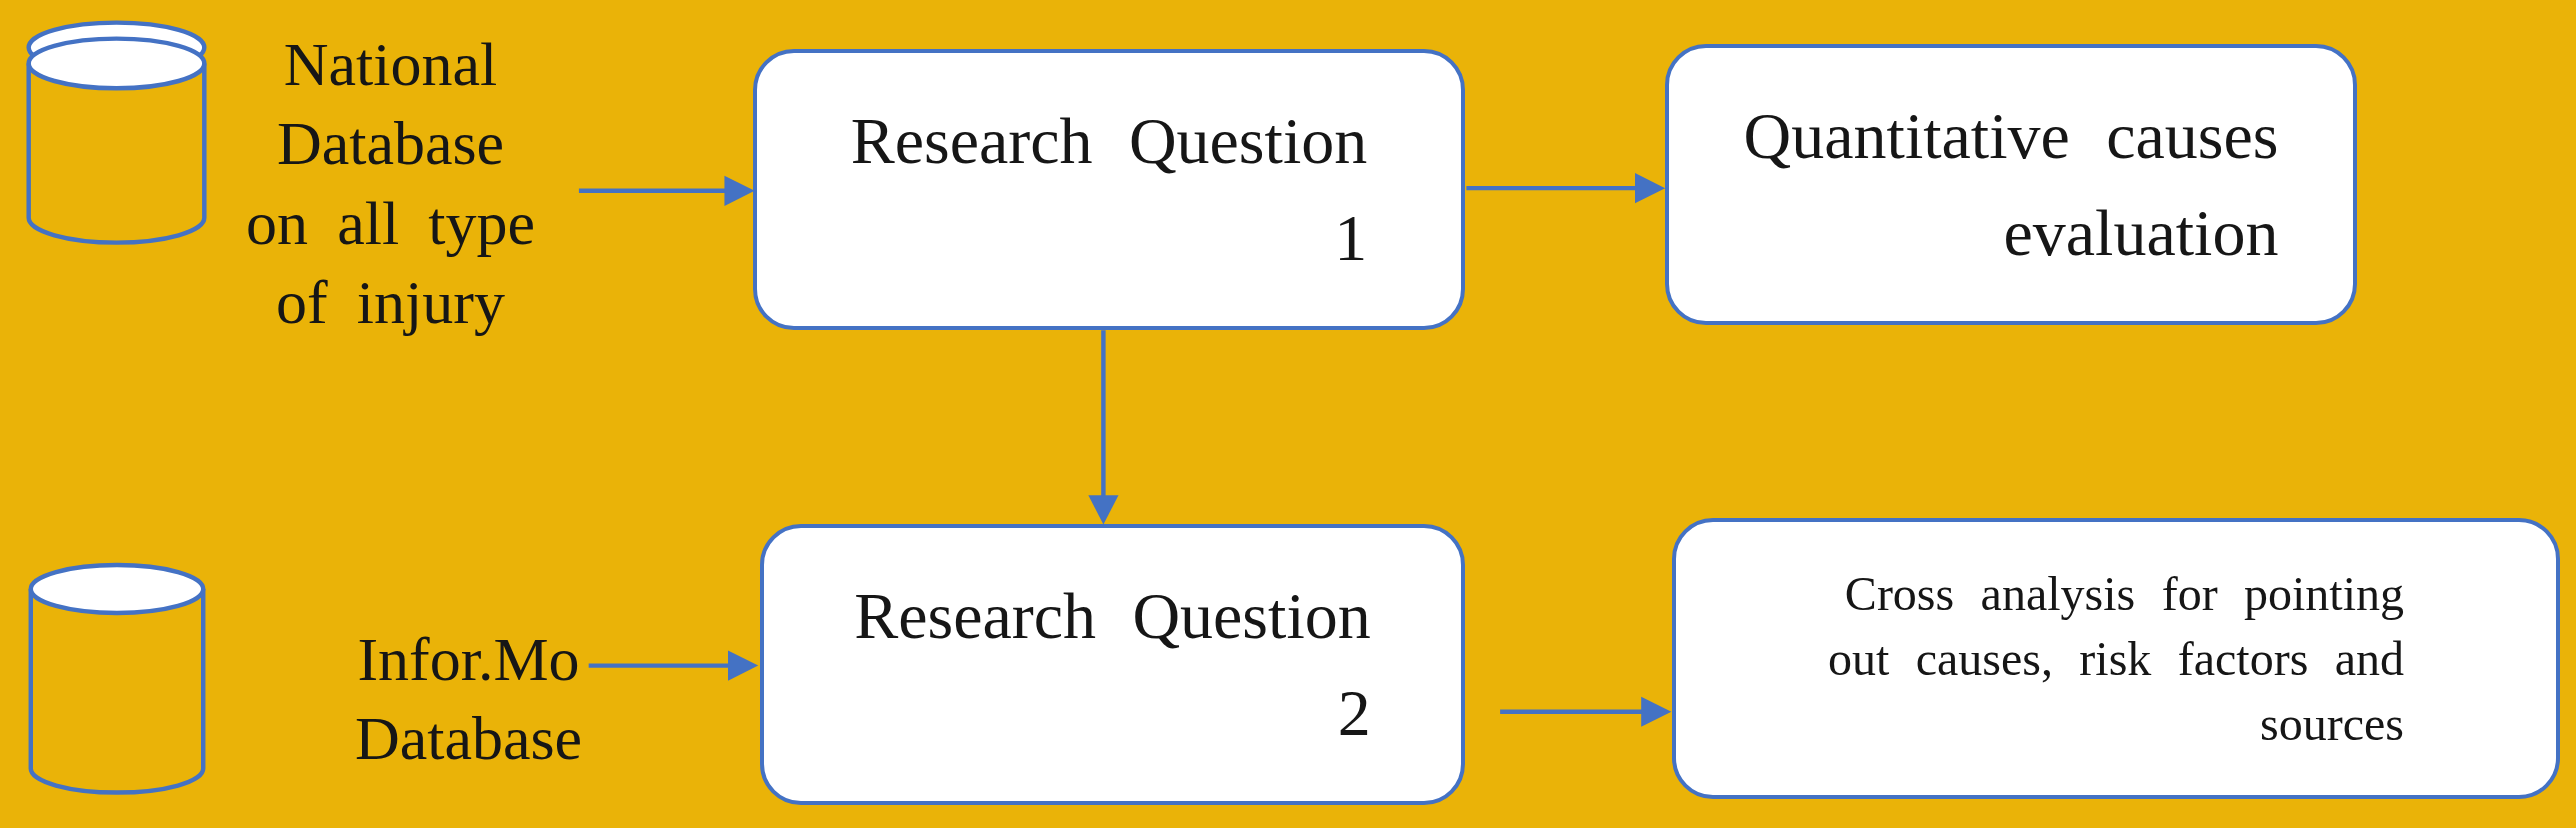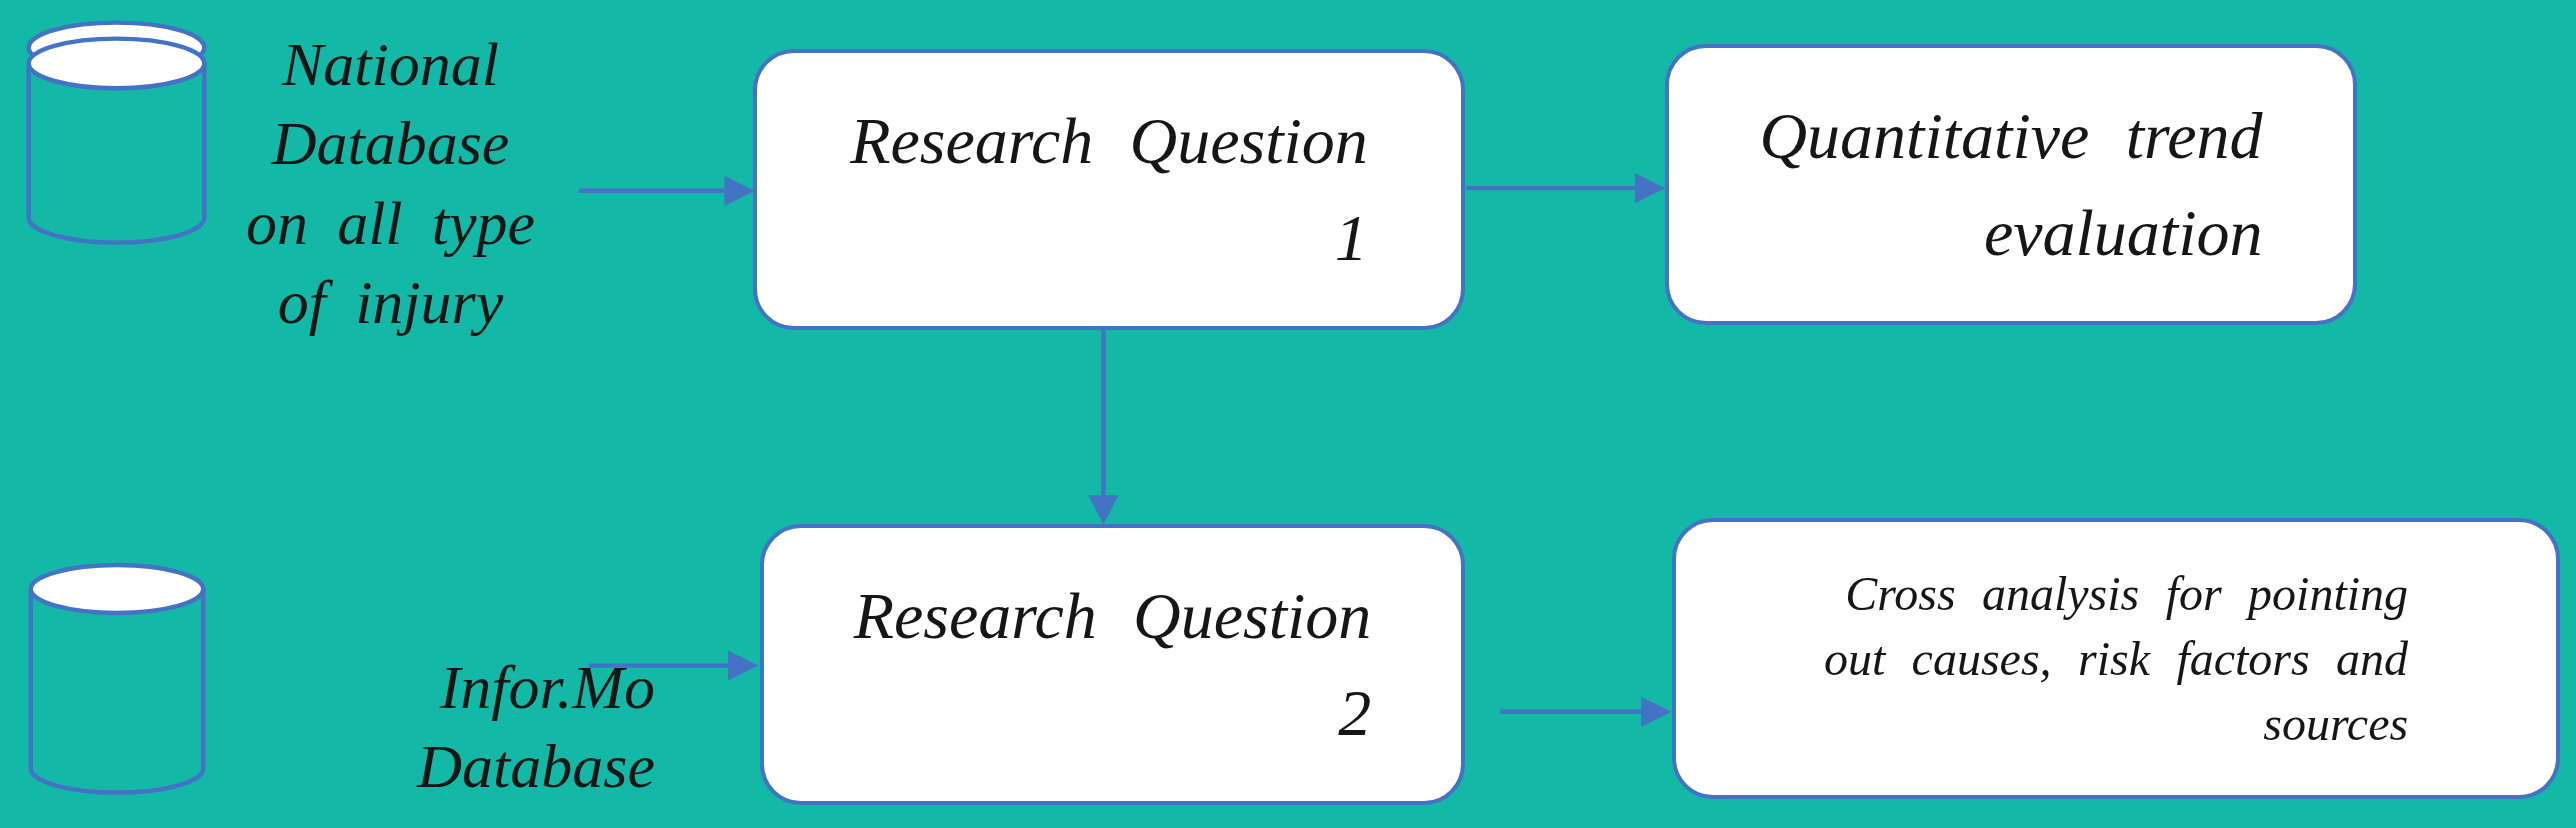--- a/index.html
+++ b/index.html
@@ -1,23 +1,22 @@
 <!DOCTYPE html>
 <html style="font-size:14px"><head>
 <meta charset="utf-8">
 <style>
   html,body{margin:0;padding:0;background:#ffffff;}
   #canvas{
     position:relative;
     width:2576px;height:828px;
-    background:#14b8a6;
+    background:#eab308;
     overflow:hidden;
     font-family:"Liberation Serif","DejaVu Serif",serif;
     color:#161616;
-    font-style:italic;
   }
   .abs{position:absolute;}
   .node-box{
     position:absolute;
     box-sizing:border-box;
     border:4.4px solid #4472C4;
     border-radius:41px;
     background:#ffffff;
     display:flex;align-items:center;justify-content:center;
     text-align:right;
@@ -35,21 +34,21 @@
   }
   .side-label{
     position:absolute;
     white-space:pre-line;
     font-size:62px;
     line-height:1.28;
     word-spacing:0.22em;
     color:#161616;
   }
   .center{text-align:center;}
-  .left{text-align:right;margin-top:28px;}
+  .left{text-align:center;}
   svg{display:block;}
   .stroke{stroke:#4472C4;stroke-width:5;fill:none;}
   .fillwhite{fill:#ffffff;stroke:#4472C4;stroke-width:5;}
   .arrowline{stroke:#4472C4;stroke-width:5;}
   .arrowhead{fill:#4472C4;stroke:none;}
 </style>
 </head>
 <body>
 
 <div id="canvas">
@@ -76,21 +75,21 @@
 
   <div class="side-label left" style="left:282px;top:620px;width:373px;">Infor.Mo
 Database</div>
 
   <div class="node-box" style="left:753px;top:49px;width:712px;height:281px;">
     <div class="box-label">Research Question
 1</div>
   </div>
 
   <div class="node-box" style="left:1665px;top:44px;width:692px;height:281px;">
-    <div class="box-label">Quantitative trend
+    <div class="box-label">Quantitative causes
 evaluation</div>
   </div>
 
   <div class="node-box" style="left:760px;top:524px;width:705px;height:281px;">
     <div class="box-label">Research Question
 2</div>
   </div>
 
   <div class="node-box" style="left:1672px;top:518px;width:888px;height:281px;">
     <div class="box-label small">Cross analysis for pointing

